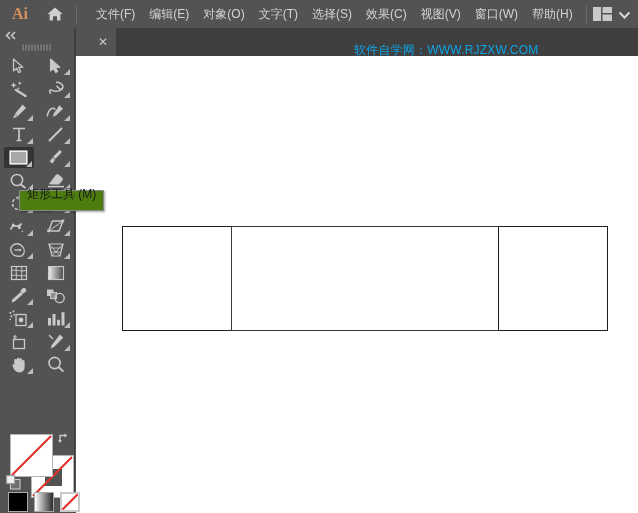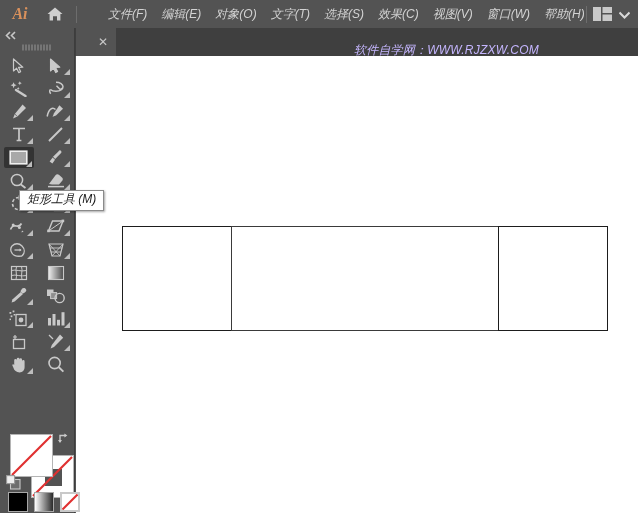--- a/index.html
+++ b/index.html
@@ -2,34 +2,34 @@
 <html><head>
 <meta charset="utf-8">
 <style>
   * { box-sizing: border-box; margin:0; padding:0; }
   html,body { width:638px; height:513px; overflow:hidden; }
   body {
     background:#535353;
     font-family:"Liberation Sans","DejaVu Sans",sans-serif;
     -webkit-font-smoothing:antialiased;
   }
-  #app { position:relative; width:638px; height:513px; background:#535353;font-style:italic; }
+  #app { position:relative; width:638px; height:513px; background:#535353; }
 
   
   .menubar {
     position:absolute; left:0; top:0; width:638px; height:28px;
     background:#535353; display:flex; align-items:center;
   }
   .ai-logo {
     width:40px; text-align:center; font-size:16px; font-weight:bold;
     color:#d9915c; letter-spacing:0px; font-family:"Liberation Serif",serif;
   }
   .home-icon { width:30px; display:flex; align-items:center; justify-content:center; }
   .vdiv { width:1px; height:17px; background:#6d6d6d; margin:0 6px; }
-  .menu-items { display:flex; align-items:center; margin-left:18px; }
+  .menu-items { display:flex; align-items:center; margin-left:6px; }
   .menu-item {
     color:#d3d3d3; font-size:12px; padding:5px 7px; white-space:nowrap;
     line-height:1;
   }
   .ws-switch { position:absolute; right:8px; top:0; height:28px; display:flex; align-items:center; }
   .ws-icon { display:flex; }
 
   
   .tabbar {
     position:absolute; left:0; top:28px; width:638px; height:28px;
@@ -43,21 +43,21 @@
     background:#535353; display:flex; align-items:center;
     padding:0 6px 0 12px;
   }
   .tab-title { color:#d2d2d2; font-size:12px; white-space:nowrap; }
   .tab-close {
     color:#c8c8c8; font-size:12px; margin-left:10px; margin-right:2px;
     line-height:1; cursor:pointer;
   }
   .watermark {
     position:absolute; left:354px; top:0; height:44px;
-    display:flex; align-items:center; color:#c4b5fd; font-size:12px;
+    display:flex; align-items:center; color:#0ea5e9; font-size:12px;
     white-space:nowrap; letter-spacing:.2px;
   }
 
   
   .toolpanel {
     position:absolute; left:0; top:28px; width:75px; height:485px;
     background:#535353; border-right:1px solid #3d3d3d;
   }
   .tp-collapse {
     position:absolute; left:0; top:0; width:74px; height:14px;
@@ -86,22 +86,22 @@
   .corner {
     position:absolute; right:4px; bottom:2px; width:0;height:0;
     border-left:3px solid transparent; border-top:3px solid transparent;
     border-right:3px solid #bdbdbd; border-bottom:3px solid #bdbdbd;
     z-index:3;
   }
 
   
   .tooltip {
     position:absolute; left:19px; top:190px; height:21px;
-    background:#ffffff; border:1px solid #8a8a8a;
-    display:flex; align-items:flex-start; padding:0 7px;
+    background:#4d7c0f; border:1px solid #8a8a8a;
+    display:flex; align-items:flex-end; padding:7px 7px;
     z-index:50; box-shadow:1px 1px 2px rgba(0,0,0,.35);
   }
   .tooltip span { font-size:12px; color:#1a1a1a; white-space:nowrap; }
 
   
   .colorarea { position:absolute; left:0; top:400px; width:74px; height:113px; }
   .fillbox {
     position:absolute; left:10px; top:6px; width:43px; height:43px;
     background:#fff; border:1px solid #b4b4b4;
   }

